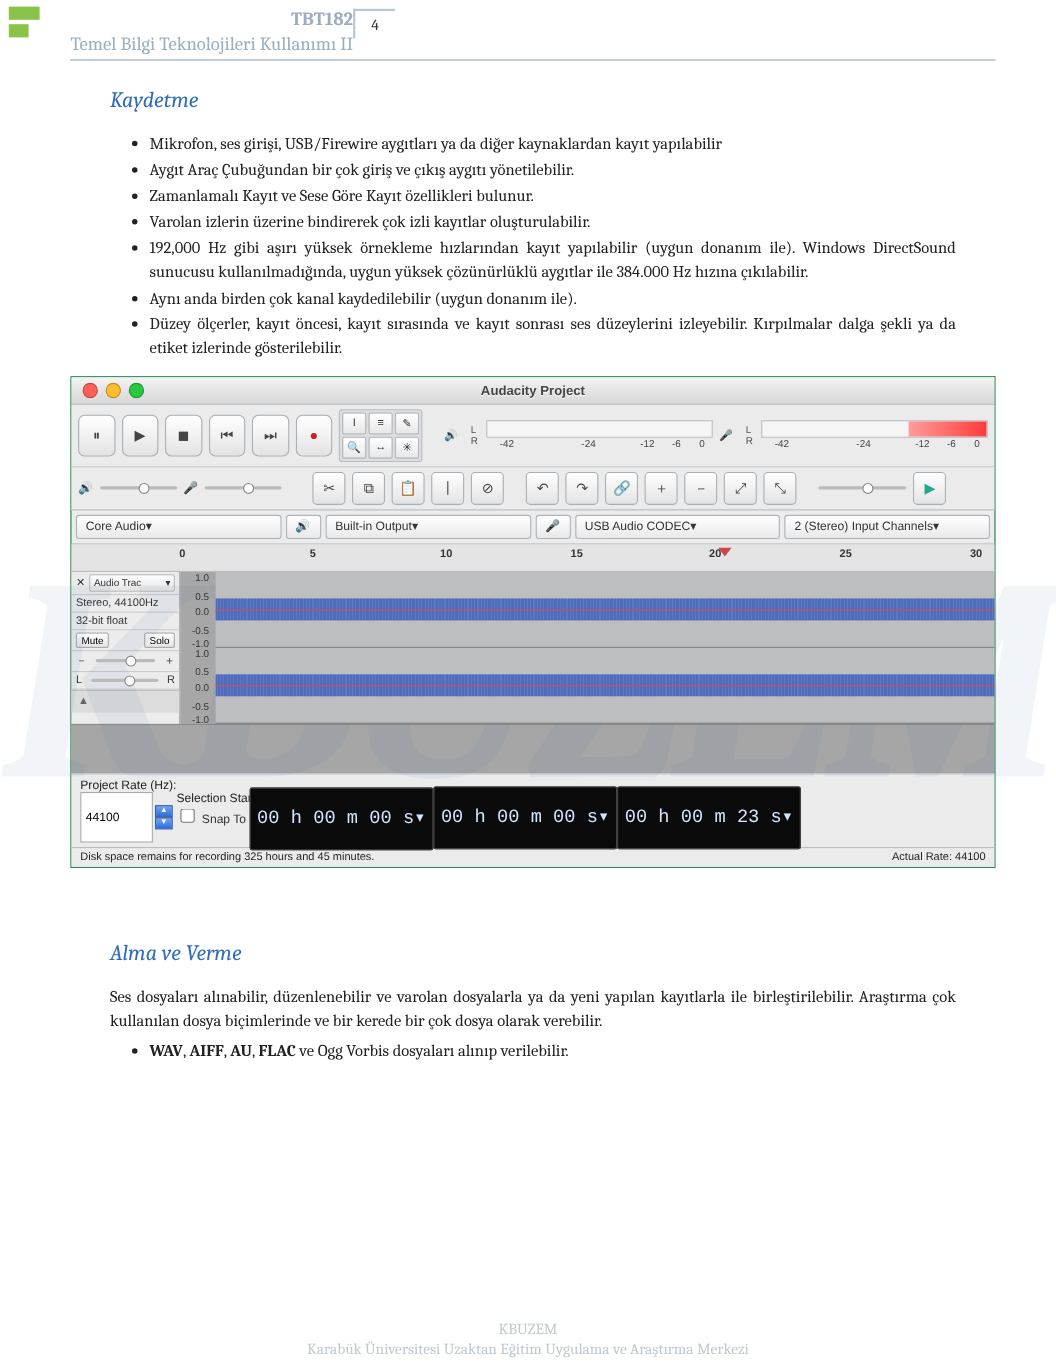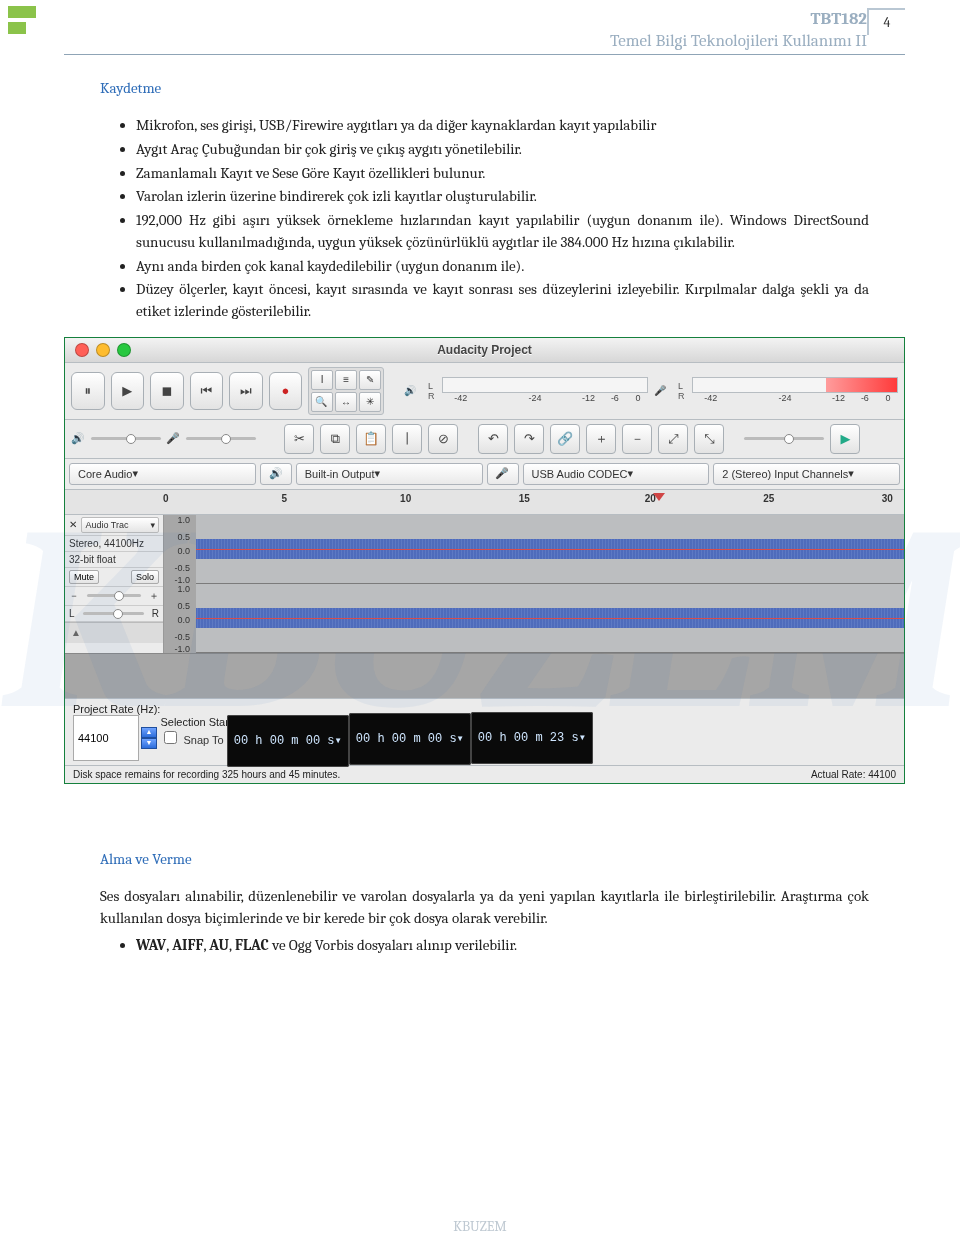--- a/index.html
+++ b/index.html
@@ -1,22 +1,22 @@
 <!DOCTYPE html>
 <html><head>
 <meta charset="utf-8">
 <style>
   body{margin:0;font-family:Cambria,Georgia,"Times New Roman",serif;font-size:15px;color:#222;background:#fff;-webkit-font-smoothing:antialiased}
   .page{width:960px;min-height:1242px;margin:0 auto;position:relative;box-sizing:border-box;padding:0 55px 0 64px}
-  .hdr{display:flex;align-items:flex-start;justify-content:flex-end;gap:0;padding-top:8px}
+  .hdr{display:flex;align-items:flex-start;gap:0;padding-top:8px}
   .hdr-txt{text-align:right;color:#9aaec0;font-size:17px;line-height:1.3}
   .hdr-code{font-weight:700}
   .hdr-pg{width:24px;text-align:center;padding:4px 6px;border-left:2px solid #b9c7d3;border-top:2px solid #b9c7d3;color:#333;font-size:14px}
   .hdr-rule{border-top:1px solid #8fa4b6;margin:2px 0 24px}
-  .h{color:#2f6db8;font-size:15px;margin:6px 36px 18px}
+  .h{color:#2f6db8;font-style:italic;font-size:20px;margin:6px 36px 18px}
   .para{margin:0 36px 6px;text-align:justify;line-height:1.45}
   ul.b{margin:4px 36px 6px 72px;padding:0;list-style:disc;text-align:justify;line-height:1.45}
   ul.b li{margin:0 0 2px}
   .strong{font-weight:700}
   
   .audacity{margin:14px 0 0;border:1px solid #15803d;font-family:"Lucida Grande","Segoe UI",Tahoma,sans-serif;font-size:11px;color:#333;background:#ececec}
   .titlebar{background:linear-gradient(#f3f3f3,#d7d7d7);border-bottom:1px solid #b7bdc2;height:24px;display:flex;align-items:center;position:relative}
   .tl-dots{display:flex;gap:7px;margin-left:10px}
   .dot{width:12px;height:12px;border-radius:50%;border:1px solid rgba(0,0,0,.25)}
   .d-r{background:#ff5f57}.d-y{background:#febc2e}.d-g{background:#28c840}
@@ -51,21 +51,21 @@
   .wave{flex:1}
   .ch{height:68px;background:#bcbec0;border-bottom:1px solid #7b7b7b;position:relative}
   .ch .yax{position:absolute;left:-32px;top:0;bottom:0;width:28px;font-size:9px;color:#333}
   .ch .yax span{position:absolute;right:2px}
   .ch .mid{position:absolute;left:0;right:0;top:50%;height:0;border-top:1px solid #d74c4c}
   .ch .wav{position:absolute;left:0;right:0;top:35%;bottom:35%;background:repeating-linear-gradient(90deg,#3b5dbb 0 1px,#4c6dc4 1px 2px,#3b5dbb 2px 3px);opacity:.85}
   .collapse{height:20px;background:#dcdcdc;border-top:1px solid #bbb;display:flex;align-items:center;padding:0 6px;font-size:10px;color:#666}
   .gray{height:44px;background:#a6a6a6;border-top:1px solid #888}
   .btmrow{display:flex;align-items:center;gap:0;padding:4px 8px;background:#ebebeb;border-top:1px solid #b7bdc2;font-size:11px}
   .lbl{font-size:11px;color:#222}
-  .tcbox{background:#0a0a0a;color:#cfe6ff;border:1px solid #444;padding:18px 6px;font-family:"Courier New",monospace;font-size:12px;border-radius:2px}
+  .tcbox{background:#0a0a0a;color:#cfe6ff;border:1px solid #444;padding:18px 6px;font-family:"Courier New",monospace;font-size:17px;border-radius:2px}
   .spin{display:inline-flex;align-items:center}
   .spin input{width:56px;border:1px solid #aaa;padding:16px 4px;font-size:11px}
   .spinbtns{display:flex;flex-direction:column;margin-left:2px}
   .spinbtns div{width:14px;height:9px;background:linear-gradient(#6fa3ff,#2c6ddb);border:1px solid #1e4e9e;font-size:7px;color:#fff;line-height:7px;text-align:center}
   .status{display:flex;justify-content:space-between;padding:3px 8px;border-top:1px solid #b7bdc2;font-size:10px;color:#222;background:#ebebeb}
   .sidebar{position:absolute;left:0;top:0;width:36px;height:54px}
   .sb1{height:12px;width:28px;background:#8bc34a;position:absolute;left:8px;top:6px}
   .sb2{height:12px;width:18px;background:#8bc34a;position:absolute;left:8px;top:22px}
   .radio{display:inline-block;width:10px;height:10px;border:1px solid #888;border-radius:50%;margin-right:3px;background:#fff;vertical-align:middle}
   .radio.on{background:radial-gradient(#333 0 45%,#fff 46% 100%)}
@@ -319,14 +319,15 @@
 
   <div style="height:60px"></div>
   <div class="h">Alma ve Verme</div>
   <p class="para">Ses dosyaları alınabilir, düzenlenebilir ve varolan dosyalarla ya da yeni yapılan kayıtlarla ile birleştirilebilir. Araştırma çok kullanılan dosya biçimlerinde ve bir kerede bir çok dosya olarak verebilir.</p>
   <ul class="b">
     <li><span class="strong">WAV</span>, <span class="strong">AIFF</span>, <span class="strong">AU</span>, <span class="strong">FLAC</span><span> ve Ogg Vorbis dosyaları alınıp verilebilir.</span></li>
   </ul>
 
   <div class="ftr">
     <div>KBUZEM</div>
+    <div>Karabük Üniversitesi Uzaktan Eğitim Uygulama ve Araştırma Merkezi</div>
   </div>
 </div>
 
 </body></html>

